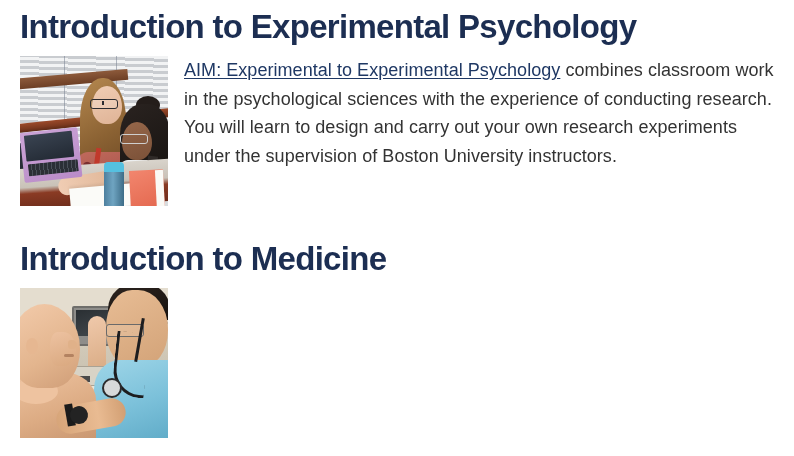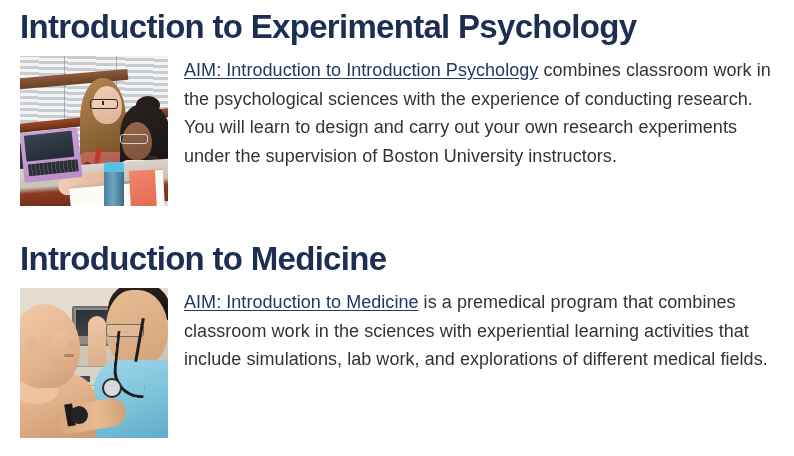--- a/index.html
+++ b/index.html
@@ -528,21 +528,21 @@
           <div class="laptop-keys"></div>
         </div>
         <div class="paper"></div>
         <div class="bottle"></div>
         <div class="bottle-cap"></div>
         <div class="binder"></div>
         <div class="binder-edge"></div>
       </div>
 
       <p class="section-text">
-        <a class="lede-link" href="#">AIM: Introduction to Introduction Psychology</a><span> combines classroom work in the psychological sciences with the experience of conducting research. You will learn to design and carry out your own research experiments under the supervision of Boston University instructors.</span>
+        <a class="lede-link" href="#">AIM: Experimental to Experimental Psychology</a><span> combines classroom work in the psychological sciences with the experience of conducting research. You will learn to design and carry out your own research experiments under the supervision of Boston University instructors.</span>
       </p>
 
     </div>
   </section>
 
   <section class="section" id="section-medicine">
 
     <h2 class="section-heading">Introduction to Medicine</h2>
 
     <div class="section-body">
@@ -575,20 +575,17 @@
         <div class="mann-ear"></div>
         <div class="mann-face"></div>
         <div class="mann-nose"></div>
         <div class="mann-mouth"></div>
         <div class="student-arm"></div>
         <div class="watch-band"></div>
         <div class="watch"></div>
         <div class="steth-chest"></div>
       </div>
 
-      <p class="section-text">
-        <a class="lede-link" href="#">AIM: Introduction to Medicine</a><span> is a premedical program that combines classroom work in the sciences with experiential learning activities that include simulations, lab work, and explorations of different medical fields.</span>
-      </p>
 
     </div>
   </section>
 
 </div>
 
 </body></html>

